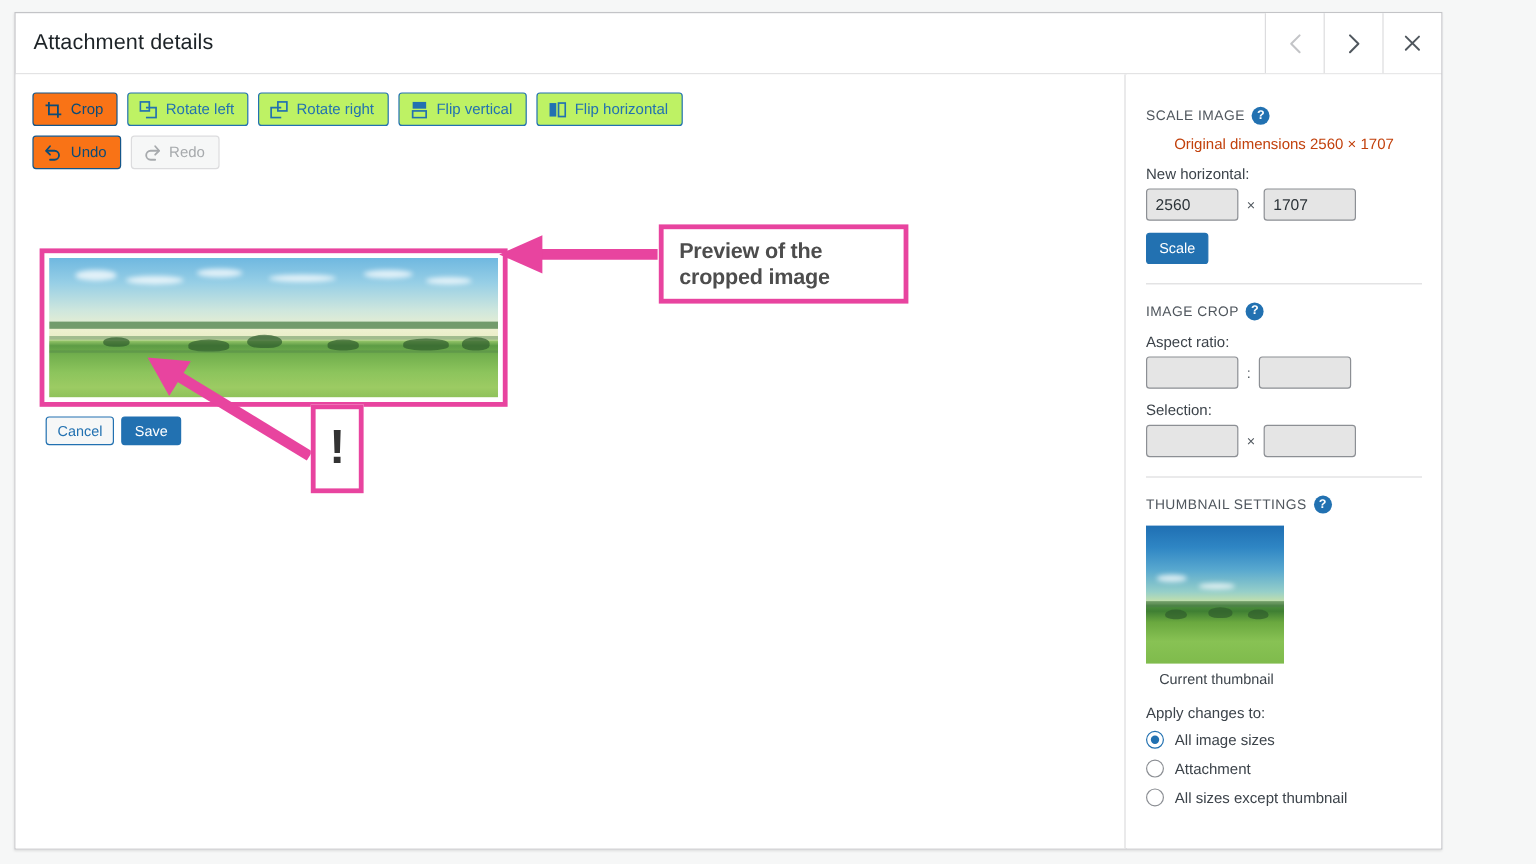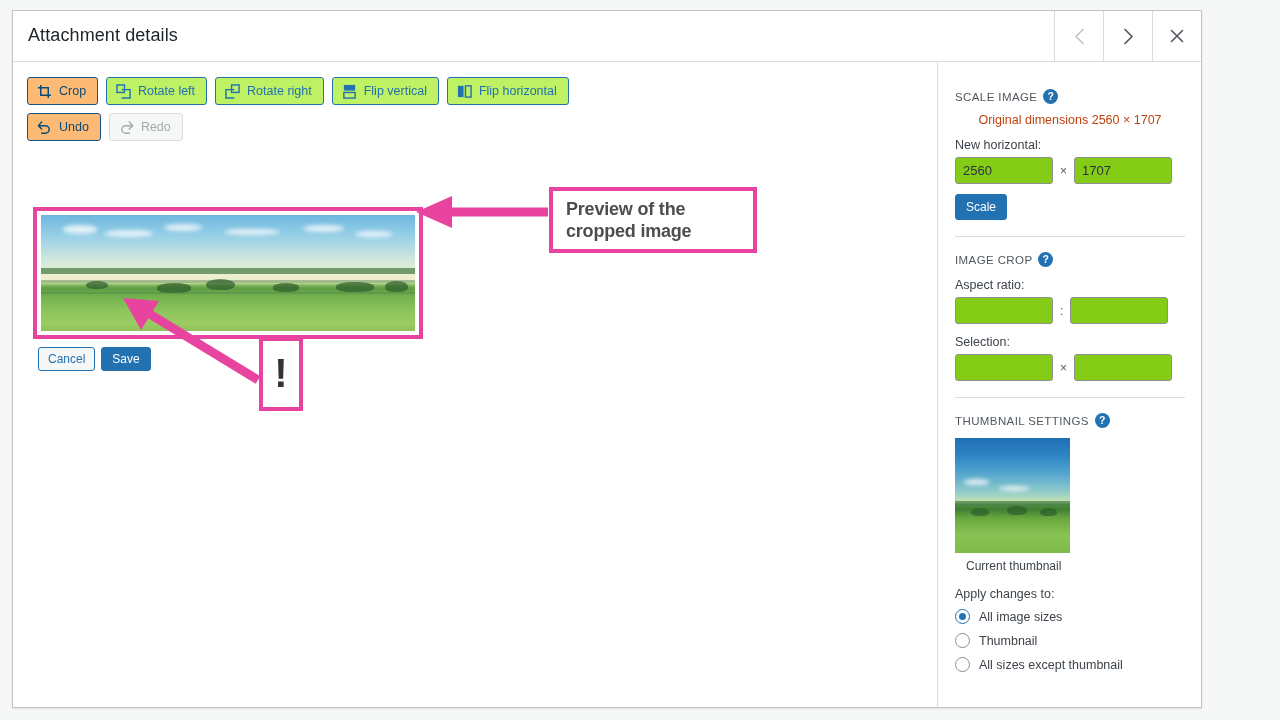--- a/index.html
+++ b/index.html
@@ -68,21 +68,21 @@
     background: #bef264;
     border: 1px solid #2271b1;
     border-radius: 3px;
     color: #2271b1;
     font-size: 12.5px;
     font-family: "Liberation Sans", sans-serif;
     cursor: pointer;
     white-space: nowrap;
     line-height: 1;
   }
-  .tool-btn.primary-outline { border-color: #14568a; color: #0a4b78; background: #fdba74; align-items: center; }
+  .tool-btn.primary-outline { border-color: #14568a; color: #0a4b78; background: #f97316; align-items: center; }
   .tool-btn.is-disabled {
     border-color: #dcdcde; color: #a7aaad; background: #f6f7f7; cursor: default;
   }
   .tool-btn svg { display: block; flex: 0 0 auto; }
 
   
   #preview-frame {
     position: absolute; left: 20px; top: 145px;
     width: 390px; height: 132px;
     border: 4px solid #e8449f;
@@ -146,23 +146,23 @@
     background: #2271b1; color: #fff;
     font-size: 10.5px; font-weight: bold;
     display: inline-flex; align-items: center; justify-content: center;
     cursor: pointer; line-height: 1;
     font-family: "Liberation Sans", sans-serif;
   }
   .panel-text { font-size: 12.5px; color: #c2410c; margin: 9px 0 0; text-align: center; }
   .field-label { font-size: 12.5px; color: #3c434a; margin: 11px 0 5px; }
   .input-pair { display: flex; align-items: center; gap: 7px; }
   .num-input {
-    width: 98px; height: 27px;
+    width: 77px; height: 27px;
     border: 1px solid #8c8f94; border-radius: 3px;
-    background: #84cc16; color: #2c3338;
+    background: #e5e5e5; color: #2c3338;
     font-size: 13px; padding: 0 7px;
     font-family: "Liberation Sans", sans-serif;
   }
   .sep-x { font-size: 12px; color: #50575e; }
   #scale-btn {
     margin-top: 10px; height: 26px; padding: 0 10px;
     background: #2271b1; border: 1px solid #2271b1; border-radius: 3px;
     color: #fff; font-size: 12px; cursor: pointer;
     font-family: "Liberation Sans", sans-serif; line-height: 1;
   }
@@ -418,21 +418,21 @@
         <p class="thumb-label">Current thumbnail</p>
 
         <p class="apply-label">Apply changes to:</p>
 
         <div class="radio-row">
           <span class="radio checked"></span>
           <span class="radio-text">All image sizes</span>
         </div>
         <div class="radio-row">
           <span class="radio"></span>
-          <span class="radio-text">Thumbnail</span>
+          <span class="radio-text">Attachment</span>
         </div>
         <div class="radio-row">
           <span class="radio"></span>
           <span class="radio-text">All sizes except thumbnail</span>
         </div>
       </div>
     </div>
   </div>
 </div>
 

